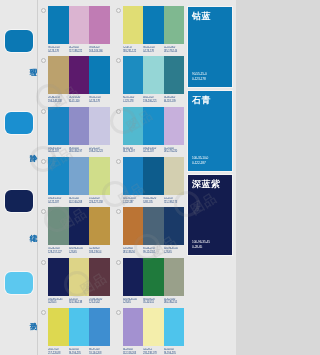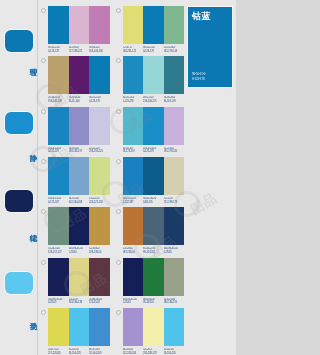--- a/index.html
+++ b/index.html
@@ -90,21 +90,20 @@
   .panels {
     position: absolute;
     left: 188px; top: 7px;
     width: 44px;
   }
   .panel {
     position: relative;
     width: 44px; height: 80px;
     margin-bottom: 4px;
     box-shadow: 0 0 0 1px rgba(255,255,255,.5);
-    font-family: Liberation Serif, serif;
   }
   .panel-name {
     position: absolute;
     left: 4px; top: 5px;
     font-size: 9px;
     font-weight: bold;
     color: #ffffff;
     letter-spacing: 0.5px;
     line-height: 1;
   }
@@ -485,20 +484,34 @@
         </div>
       </div>
     </div>
 
   <div class="panels" id="panels">
       <div class="panel" style="background: rgb(11, 120, 180);">
         <div class="panel-name">钴蓝</div>
         <div class="panel-codes">
           <div>90-55-15-0</div>
           <div>0-123-178</div>
+        </div>
+      </div>
+      <div class="panel" style="background: rgb(14, 124, 186);">
+        <div class="panel-name">石青</div>
+        <div class="panel-codes">
+          <div>100-35-10-0</div>
+          <div>0-122-187</div>
+        </div>
+      </div>
+      <div class="panel" style="background: rgb(19, 28, 78);">
+        <div class="panel-name">深蓝紫</div>
+        <div class="panel-codes">
+          <div>100-96-35-45</div>
+          <div>0-28-65</div>
         </div>
       </div>
     </div>
 
   <div class="watermark" id="watermark">
       <div class="wm" style="left: 52px; top: 88px;">图品</div>
       <div class="wm-ring" style="left: 36px; top: 84px;"></div>
       <div class="wm" style="left: 126px; top: 112px;">图品</div>
       <div class="wm-ring" style="left: 110px; top: 108px;"></div>
       <div class="wm" style="left: 46px; top: 150px;">图品</div>

